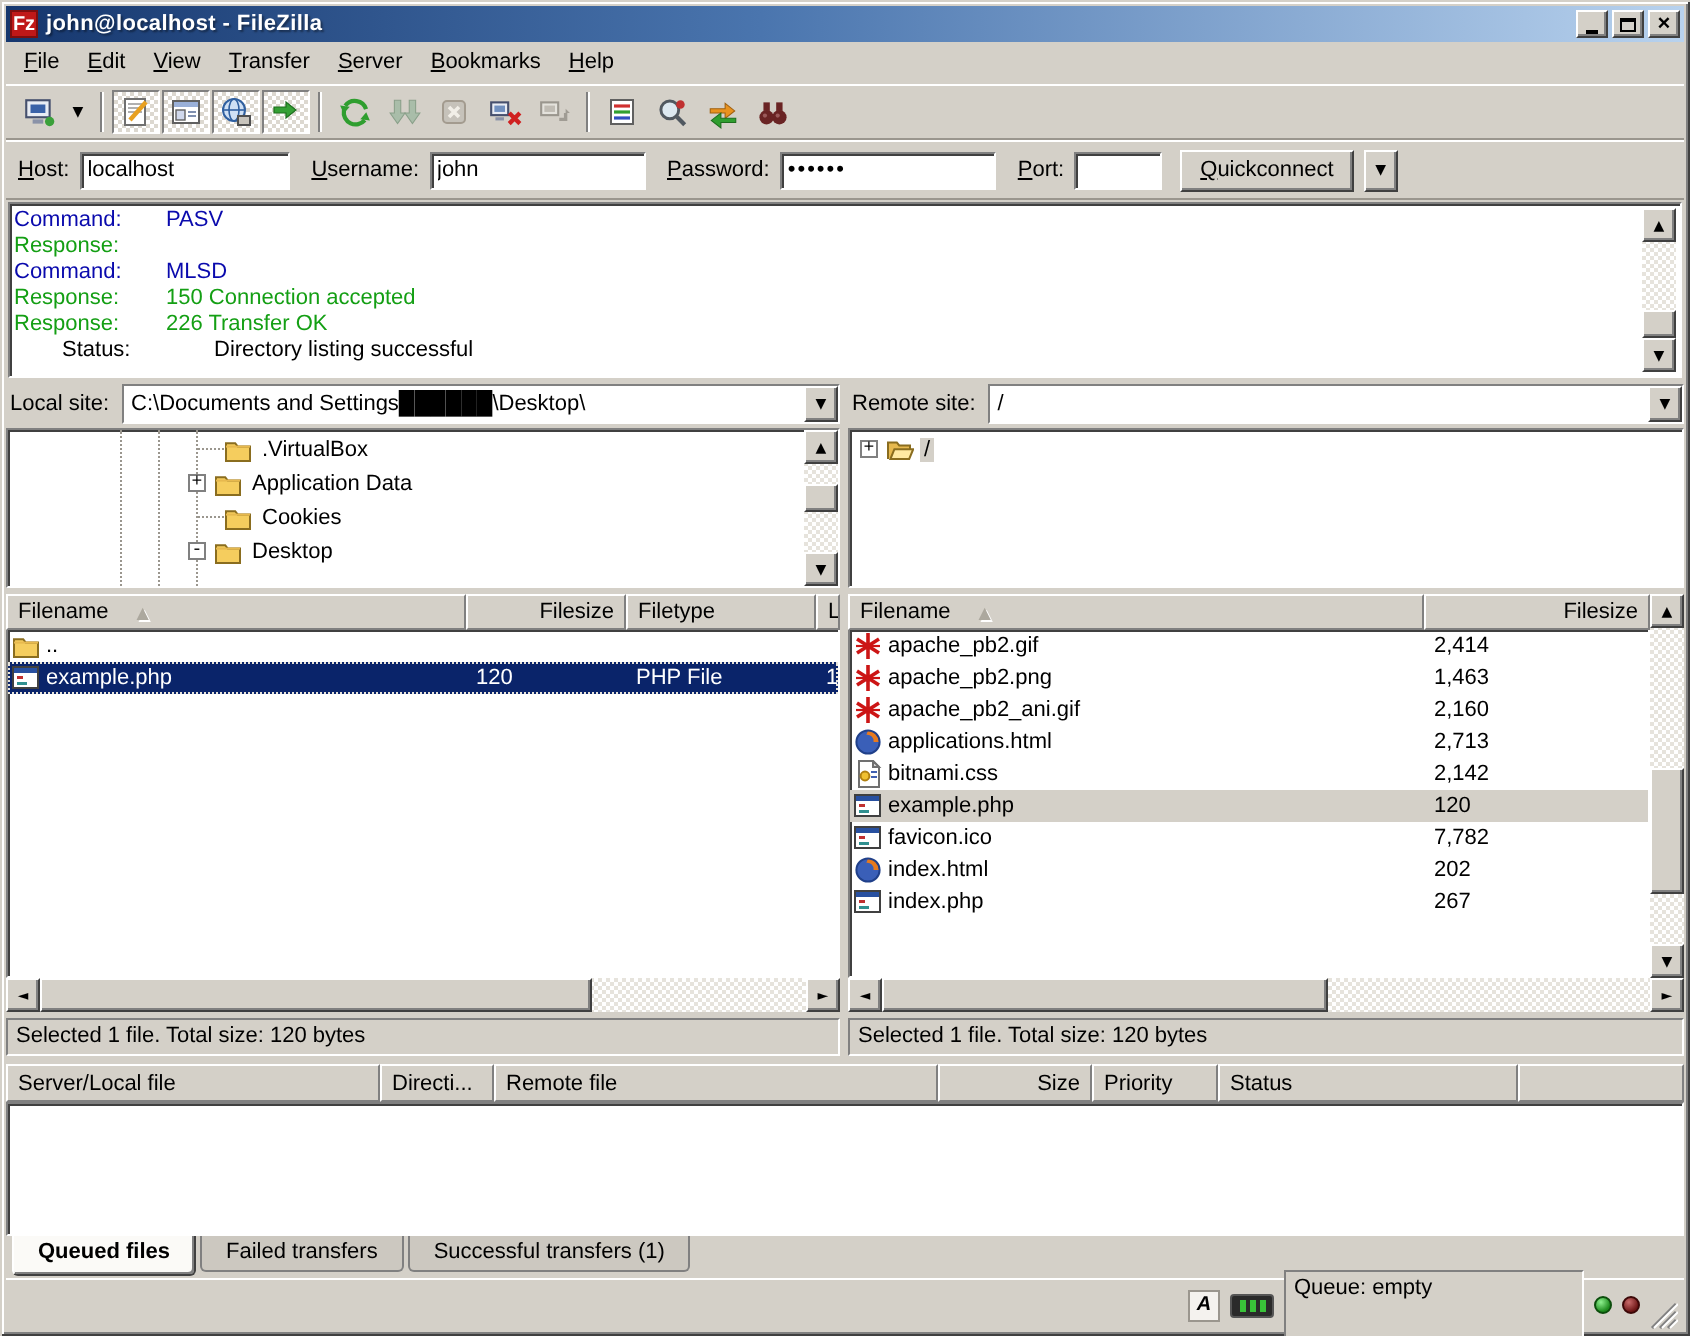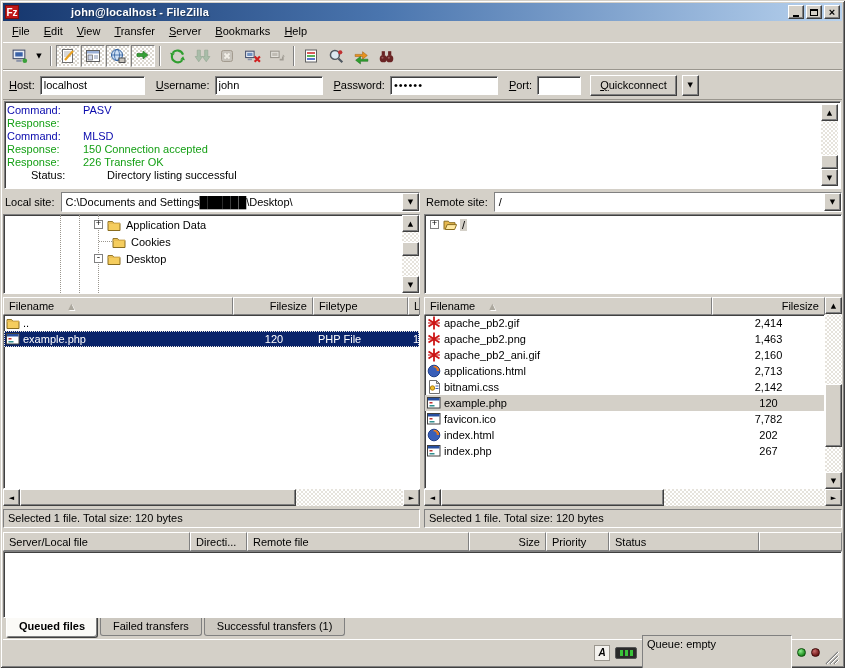--- a/index.html
+++ b/index.html
@@ -11,21 +11,21 @@
          display:flex; flex-direction:column; }
 
   
   .raised  { border:1px solid; border-color:#ffffff #404040 #404040 #ffffff; box-shadow: inset -1px -1px #808080; background:#d4d0c8; }
   .raised1 { border:1px solid; border-color:#ffffff #808080 #808080 #ffffff; background:#d4d0c8; }
   .sunken  { border:1px solid; border-color:#808080 #ffffff #ffffff #808080; box-shadow: inset 1px 1px #404040; background:#fff; }
   .sunken1 { border:1px solid; border-color:#808080 #ffffff #ffffff #808080; }
 
   
   .titlebar { height:18px; flex:0 0 18px; display:flex; align-items:center; padding:0 2px;
-              background:linear-gradient(90deg,#16376e 0%,#4a75ae 45%,#b8d2ee 100%);gap:48px; }
+              background:linear-gradient(90deg,#16376e 0%,#4a75ae 45%,#b8d2ee 100%); }
   .fzicon { width:14px; height:14px; background:#c01818; color:#fff; font-weight:bold; font-size:10px;
             display:flex; align-items:center; justify-content:center; border:1px solid #7e0e0e; margin-right:4px; }
   .title-text { color:#fff; font-weight:bold; flex:1; letter-spacing:.2px; text-shadow:1px 1px 1px rgba(0,0,0,.4); }
   .winbtns { display:flex; gap:2px; }
   .wbtn { width:16px; height:14px; display:flex; align-items:center; justify-content:center; font-size:9px; font-weight:bold; }
   .glyph-min { width:6px; height:2px; background:#000; margin-top:7px; }
   .glyph-max { width:8px; height:7px; border:1px solid #000; border-top:2px solid #000; }
   .glyph-close { font-size:11px; line-height:10px; }
 
   
@@ -101,21 +101,21 @@
   .listwrap { flex:1; display:flex; min-height:0; margin-top:3px; }
   .listcol { flex:1; display:flex; flex-direction:column; min-width:0; }
   .lheader { height:18px; flex:0 0 18px; display:flex; overflow:hidden; background:#d4d0c8; }
   .hcell { padding:2px 5px; white-space:nowrap; overflow:hidden; display:flex; align-items:center; }
   .hcell .sort { color:#aca89e; font-size:8px; margin-left:14px; font-family:"DejaVu Sans",sans-serif; text-shadow:1px 1px #fff; }
   .hcell.num { justify-content:flex-end; }
   .lbody { flex:1; background:#fff; overflow:hidden; position:relative; border:1px solid; border-color:#808080 #ffffff #ffffff #808080; box-shadow:inset 1px 1px #404040; border-top:none; }
   .frow { height:16px; display:flex; align-items:center; white-space:nowrap; }
   .fcell { overflow:hidden; padding:0 4px; }
   .fcell.name { display:flex; align-items:center; padding-left:2px; }
-  .fcell.num { text-align:center; }
+  .fcell.num { text-align:left; }
   .icon14 { width:14px; height:14px; flex:0 0 14px; margin-right:3px; }
   .frow.sel { background:#0a246a; color:#fff; outline:1px dotted #e8e4da; outline-offset:-1px; }
   .frow.sel-inactive { background:#d4d0c8; }
 
   .pstatus { height:19px; flex:0 0 19px; margin-top:3px; line-height:17px; padding-left:4px; background:#d4d0c8; }
 
   
   .queue { flex:0 0 86px; margin-top:4px; display:flex; flex-direction:column; }
   .qheader { height:19px; flex:0 0 19px; display:flex; overflow:hidden; }
   .qbody { flex:1; background:#fff; }
@@ -355,20 +355,28 @@
               <span class="dd">▼</span>
             </div>
         </div>
       </div>
 
       <div class="tree sunken">
         <div class="tree-body">
           <div class="dotv" style="left:56px"></div>
           <div class="dotv" style="left:75px"></div>
           <div class="dotv" style="left:94px"></div>
+          <div class="titem" style="padding-left:95px">
+            <span class="tstub"></span>
+            <svg class="icon14" viewBox="0 0 14 14">
+                <path d="M1 12.5 V3.6 h4.6 l1.3 1.7 H13 v7.2 z" fill="#f5cd5e" stroke="#8a6d1f"></path>
+                <path d="M1 5.3 H13" stroke="#e7b94f"></path>
+              </svg>
+            <span class="tlabel">.VirtualBox</span>
+          </div>
           <div class="titem" style="padding-left:90px">
             <span class="texp">+</span>
             <svg class="icon14" viewBox="0 0 14 14">
                 <path d="M1 12.5 V3.6 h4.6 l1.3 1.7 H13 v7.2 z" fill="#f5cd5e" stroke="#8a6d1f"></path>
                 <path d="M1 5.3 H13" stroke="#e7b94f"></path>
               </svg>
             <span class="tlabel">Application Data</span>
           </div>
           <div class="titem" style="padding-left:95px">
             <span class="tstub"></span>

